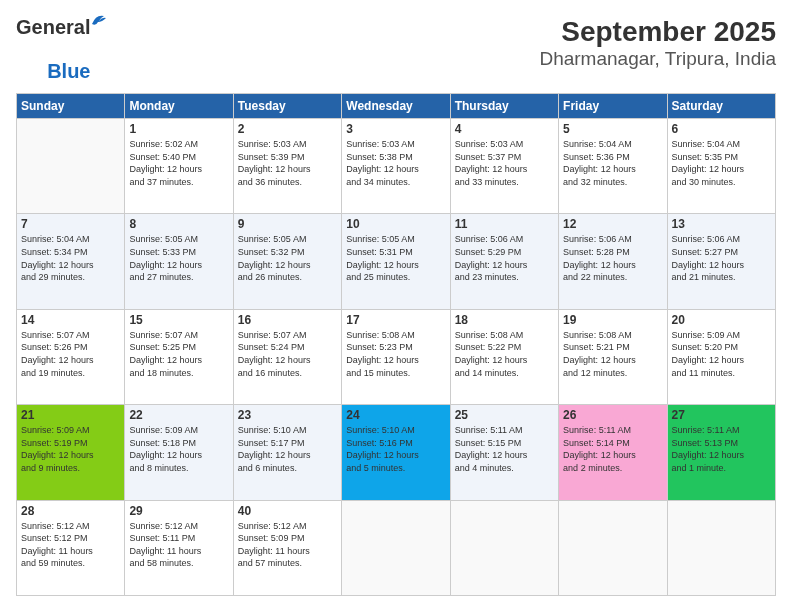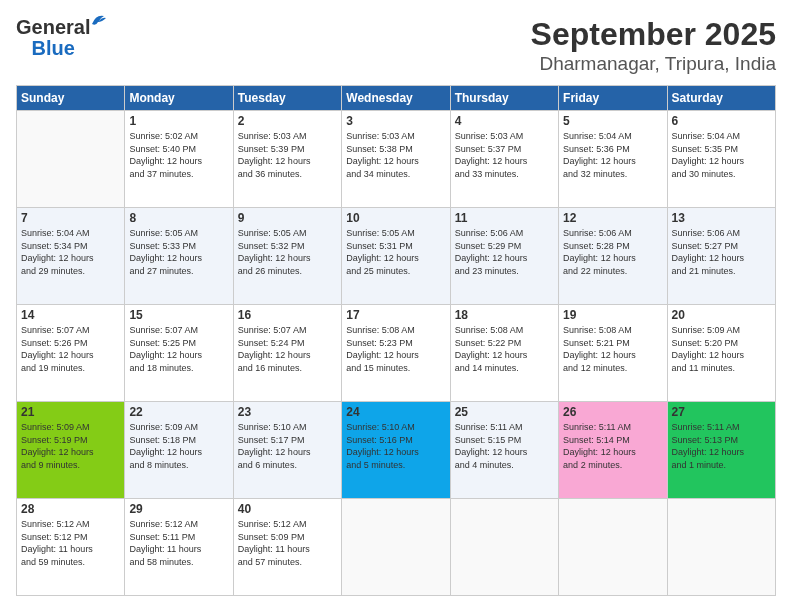--- a/index.html
+++ b/index.html
@@ -19,27 +19,28 @@
     }
     .header {
       display: flex;
       justify-content: space-between;
       align-items: flex-start;
       margin-bottom: 10px;
     }
     .logo {
       display: flex;
       flex-direction: column;
-      align-items: center;
+      align-items: flex-end;
+      gap: 23px;
     }
     .title-block {
       text-align: right;
     }
     .month-title {
-      font-size: 32px;
+      font-size: 28px;
       font-weight: bold;
       color: #333;
     }
     .location {
       font-size: 19px;
       color: #555;
     }
     .calendar-table {
       width: 100%;
       border-collapse: collapse;

